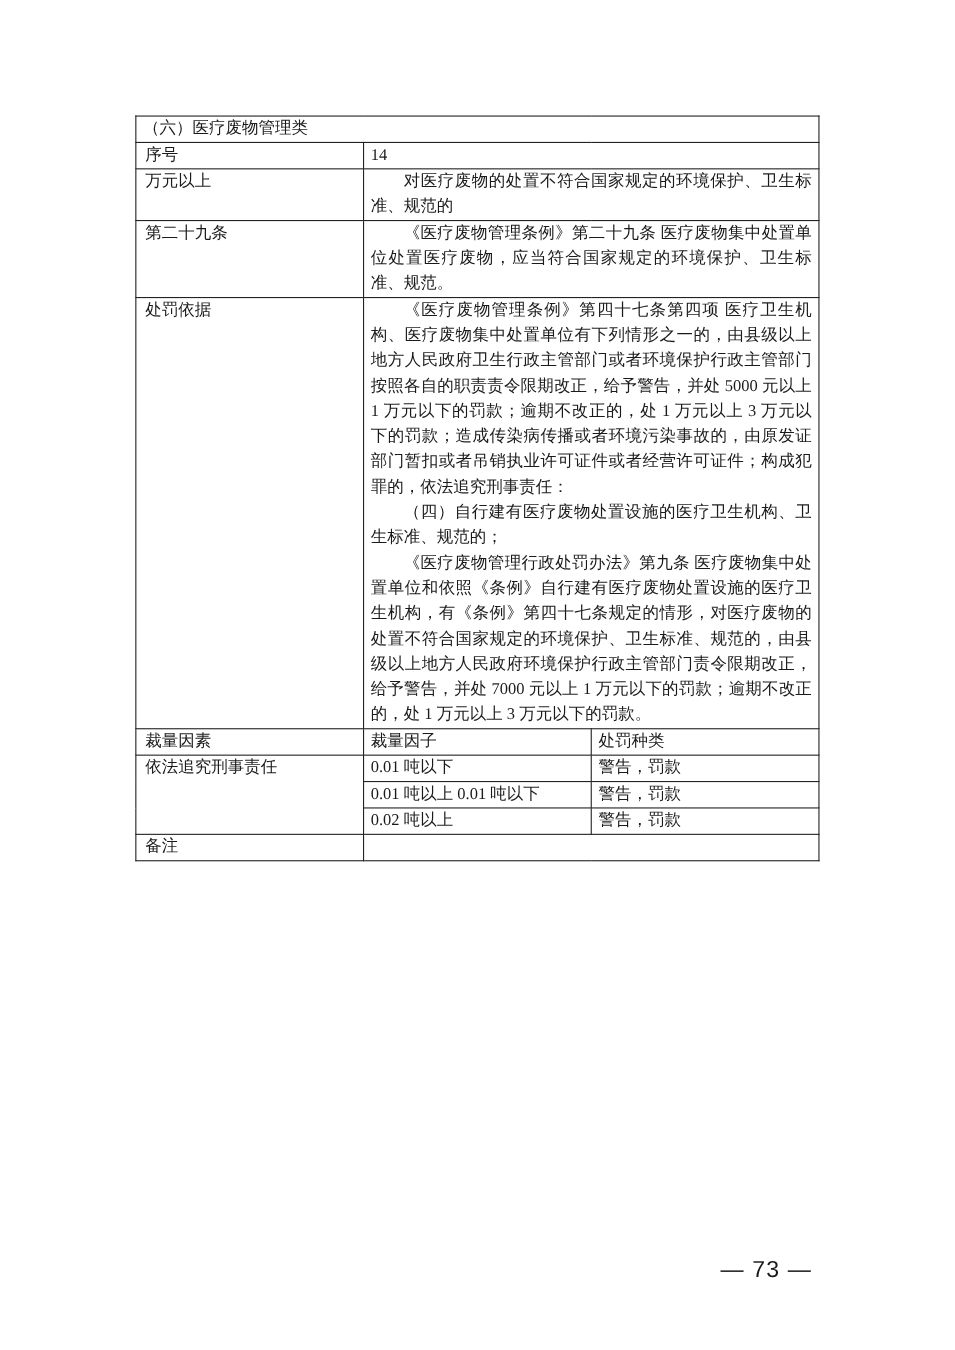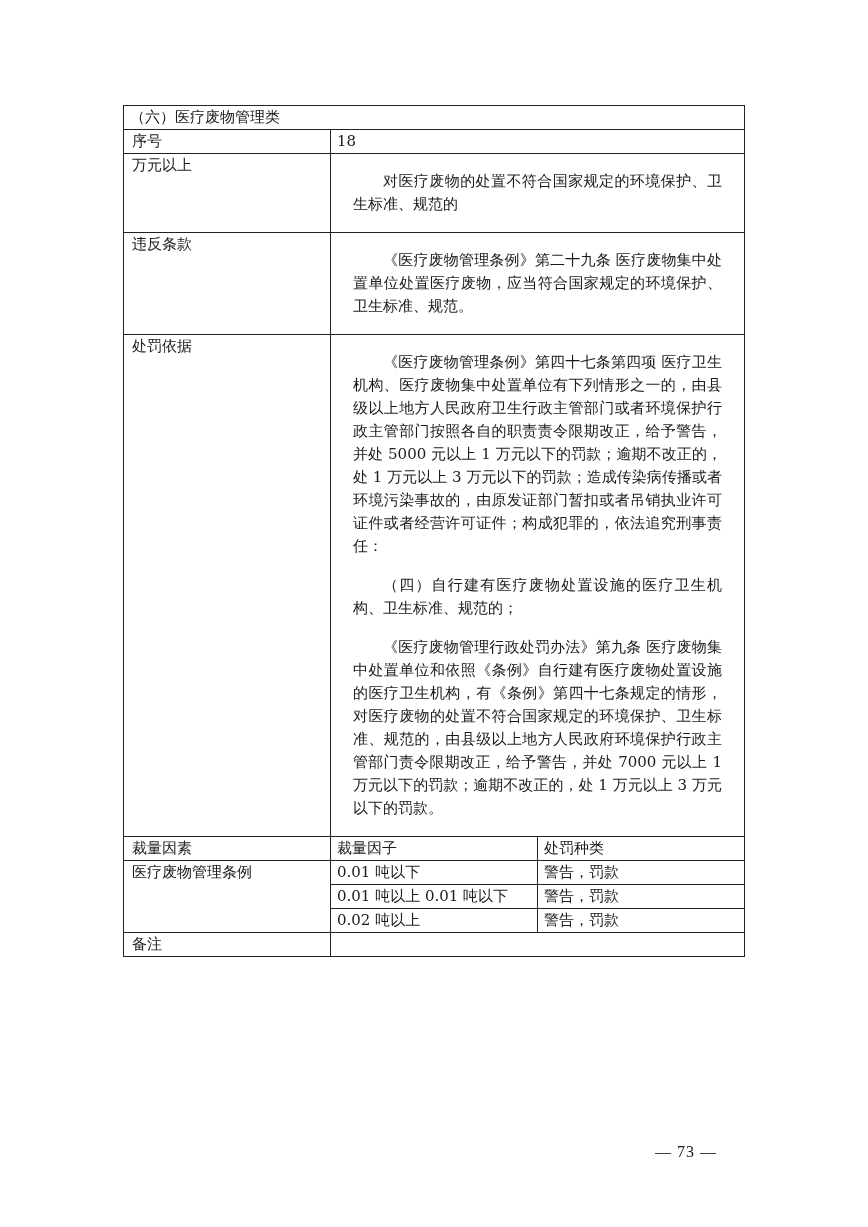--- a/index.html
+++ b/index.html
@@ -1,68 +1,68 @@
 <!DOCTYPE html>
 <html><head>
 <meta charset="utf-8">
 <style>
   html, body { margin: 0; padding: 0; background: #ffffff; }
   body { width: 868px; height: 1227px; position: relative; overflow: hidden;
          font-family: "DejaVu Serif", "Liberation Serif", serif; color: #1a1a1a; }
   .page-table { position: absolute; left: 123px; top: 105px; width: 622px;
-                border-collapse: collapse; table-layout: fixed; font-size: 15px; line-height: 23px; }
+                border-collapse: collapse; table-layout: fixed; font-size: 15px; line-height: 23px; font-family: Liberation Serif, serif; }
   .page-table td { border: 1px solid #222; padding: 0 6px; vertical-align: top; }
   .page-table td.label { width: 112px; padding-left: 8px; }
-  .para { text-indent: 2em; margin: 16px; text-align: justify; }
+  .para { text-indent: 2em; margin: 0; text-align: justify; }
   .page-table td.factor { width: 370px; margin-top: 24px; }
   .page-table td.ptype { width: 101px; }
   .h-title td { height: 22px; }
   .r1 td { height: 22px; }
-  .page-number { position: absolute; left: 655px; top: 1143px; font-size: 16px;
-                 font-family: Liberation Serif, serif; letter-spacing: 1px; }
+  .page-number { position: absolute; left: 655px; top: 1143px; font-size: 21px;
+                 font-family: Liberation Sans, sans-serif; letter-spacing: 1px; }
 </style>
 </head>
 <body>
 
 <table class="page-table">
   <tbody>
       <tr class="h-title">
     <td colspan="3">（六）医疗废物管理类</td>
   </tr>
   <tr class="r1">
     <td class="label">序号</td>
-    <td colspan="2">18</td>
+    <td colspan="2">14</td>
   </tr>
   <tr>
     <td class="label">万元以上</td>
     <td colspan="2">
           <p class="para">对医疗废物的处置不符合国家规定的环境保护、卫生标准、规范的</p>
         </td>
   </tr>
   <tr>
-    <td class="label">违反条款</td>
+    <td class="label">第二十九条</td>
     <td colspan="2">
           <p class="para">《医疗废物管理条例》第二十九条 医疗废物集中处置单位处置医疗废物，应当符合国家规定的环境保护、卫生标准、规范。</p>
         </td>
   </tr>
   <tr>
     <td class="label">处罚依据</td>
     <td colspan="2">
       <p class="para">《医疗废物管理条例》第四十七条第四项 医疗卫生机构、医疗废物集中处置单位有下列情形之一的，由县级以上地方人民政府卫生行政主管部门或者环境保护行政主管部门按照各自的职责责令限期改正，给予警告，并处 5000 元以上 1 万元以下的罚款；逾期不改正的，处 1 万元以上 3 万元以下的罚款；造成传染病传播或者环境污染事故的，由原发证部门暂扣或者吊销执业许可证件或者经营许可证件；构成犯罪的，依法追究刑事责任：</p>
       <p class="para">（四）自行建有医疗废物处置设施的医疗卫生机构、卫生标准、规范的；</p>
       <p class="para">《医疗废物管理行政处罚办法》第九条 医疗废物集中处置单位和依照《条例》自行建有医疗废物处置设施的医疗卫生机构，有《条例》第四十七条规定的情形，对医疗废物的处置不符合国家规定的环境保护、卫生标准、规范的，由县级以上地方人民政府环境保护行政主管部门责令限期改正，给予警告，并处 7000 元以上 1 万元以下的罚款；逾期不改正的，处 1 万元以上 3 万元以下的罚款。</p>
     </td>
   </tr>
   <tr>
     <td class="label">裁量因素</td>
     <td class="factor">裁量因子</td>
     <td class="ptype">处罚种类</td>
   </tr>
   <tr>
-    <td class="label" rowspan="3">医疗废物管理条例</td>
+    <td class="label" rowspan="3">依法追究刑事责任</td>
     <td class="factor">0.01 吨以下</td>
     <td class="ptype">警告，罚款</td>
   </tr>
   <tr>
     <td class="factor">0.01 吨以上 0.01 吨以下</td>
     <td class="ptype">警告，罚款</td>
   </tr>
   <tr>
     <td class="factor">0.02 吨以上</td>
     <td class="ptype">警告，罚款</td>

